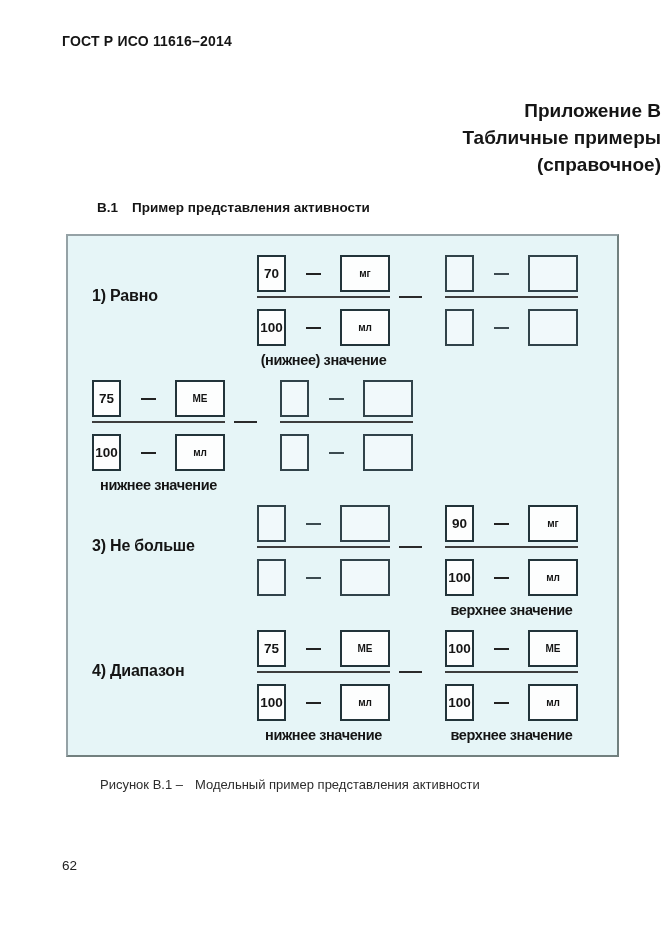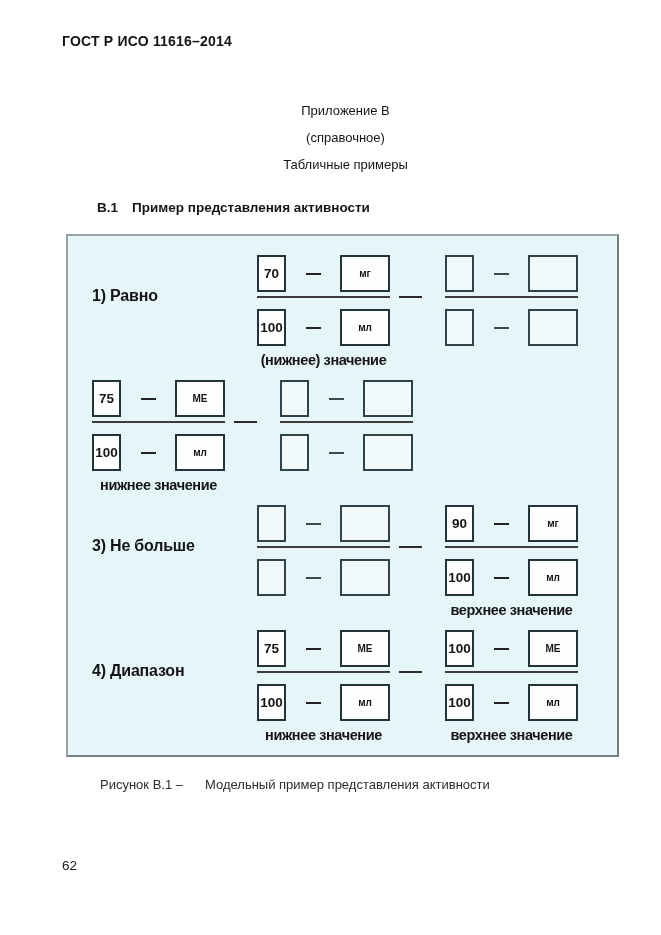--- a/index.html
+++ b/index.html
@@ -10,21 +10,21 @@
   }
   .doc-header{
     position:absolute;left:62px;top:33px;
     font-size:14px;font-weight:bold;letter-spacing:.2px;white-space:nowrap;
   }
   .headings{
     position:absolute;left:0;top:97px;width:100%;
     padding-left:30px;box-sizing:border-box;text-align:center;
   }
   .headings .h-line{
-    font-size:13px;font-weight:normal;line-height:27px;white-space:nowrap;
+    font-size:19px;font-weight:bold;line-height:27px;white-space:nowrap;text-align:right;
   }
   .section-heading{
     position:absolute;left:97px;top:200px;font-size:13.5px;font-weight:bold;white-space:nowrap;
   }
   .section-heading .sec-title{margin-left:14px;}
 
   
   .figure-box{
     position:absolute;left:66px;top:234px;width:553px;height:523px;box-sizing:border-box;
     background:#e6f5f7;
@@ -53,32 +53,32 @@
   .group-label{
     margin-top:6px;width:133px;text-align:center;
     font-size:14.5px;font-weight:bold;letter-spacing:-.4px;white-space:nowrap;min-height:18px;
   }
   .sep{width:55px;flex:0 0 55px;}
   .sep-dash{width:23px;height:0;border-top:2px solid #2a2a2a;margin:41px 0 0 9px;}
 
   .figure-caption{
     position:absolute;left:100px;top:777px;font-size:13px;color:#2d2d2d;white-space:nowrap;
   }
-  .figure-caption .cap-text{margin-left:22px;}
+  .figure-caption .cap-text{margin-left:12px;}
   .page-number{position:absolute;left:62px;top:858px;font-size:13.5px;color:#222;}
 </style>
 </head>
 <body>
 
 <div class="doc-header">ГОСТ Р ИСО 11616–2014</div>
 
 <div class="headings">
   <div class="h-line">Приложение В</div>
+  <div class="h-line">Табличные примеры</div>
   <div class="h-line">(справочное)</div>
-  <div class="h-line">Табличные примеры</div>
 </div>
 
 <div class="section-heading">
   <span class="sec-num">В.1</span><span class="sec-title">Пример представления активности</span>
 </div>
 
 <div class="figure-box">
 
   <div class="figure-row">
     <div class="row-label">1) Равно</div>

